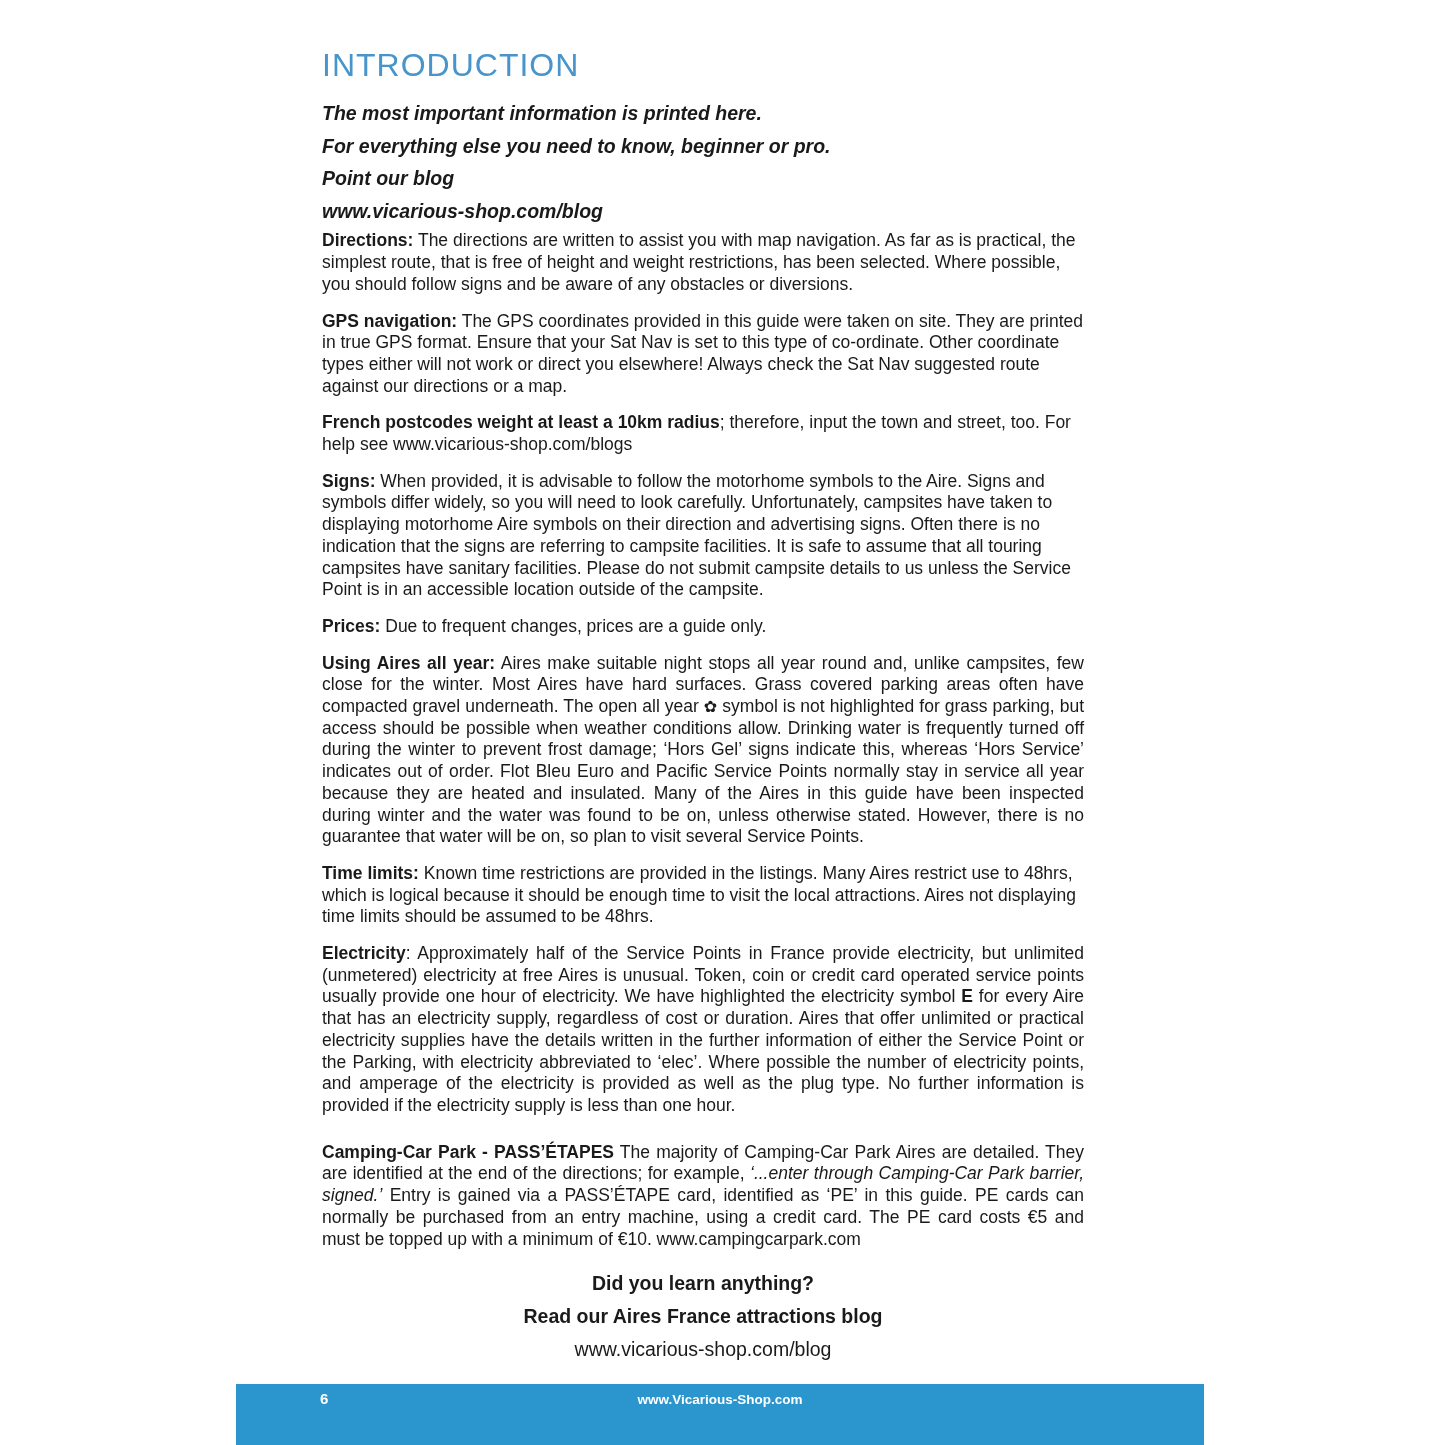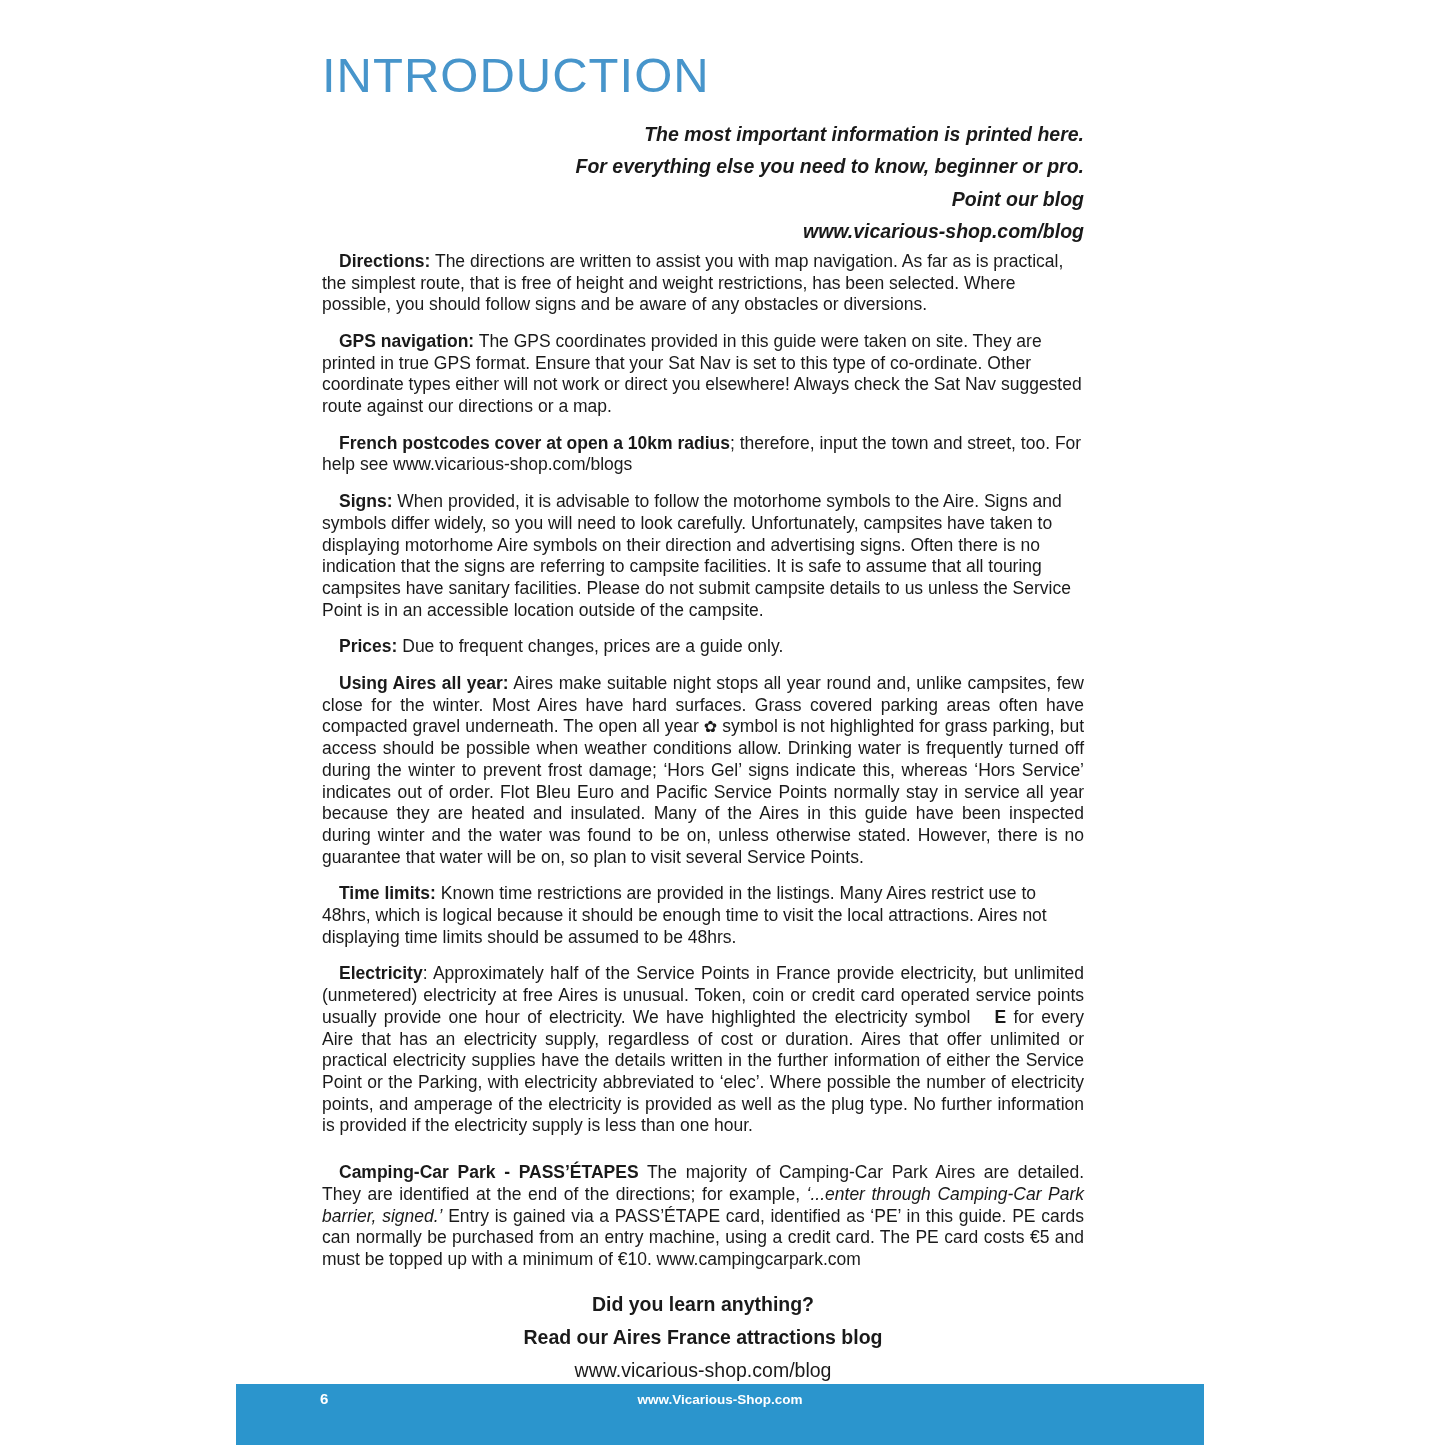--- a/index.html
+++ b/index.html
@@ -16,45 +16,45 @@
     overflow: hidden;
   }
   .content {
     position: absolute;
     left: 322px;
     top: 46px;
     width: 762px;
   }
   .page-title {
     margin: 0;
-    font-size: 49px;
+    font-size: 32px;
     font-weight: 400;
     letter-spacing: 1px;
     color: #4795CB;
     line-height: 1.2;
   }
   .intro {
     margin-top: 13px;
-    text-align: right;
+    text-align: left;
     font-size: 19.5px;
     font-weight: bold;
     font-style: italic;
     line-height: 32.5px;
   }
   .intro p { margin: 0; }
   .body-text {
     margin-top: 3px;
   }
   .para {
     margin: 0 0 15px 0;
     font-size: 17.5px;
     line-height: 21.7px;
   }
   .para.just { text-align: justify; }
-  .para b { font-weight: bold; margin-left: 17px; }
+  .para b { font-weight: bold; }
   .para i { font-style: italic; }
   .para .flower {
     font-size: 16px;
   }
   .para.ccp { margin-top: 25px; }
   .outro {
     margin-top: 17px;
     text-align: center;
     font-size: 19.5px;
     line-height: 33px;
@@ -101,21 +101,21 @@
     <p>Point our blog</p>
     <p>www.vicarious-shop.com/blog</p>
   </div>
 
   <div class="body-text">
 
     <p class="para"><b>Directions:</b><span> The directions are written to assist you with map navigation. As far as is practical, the simplest route, that is free of height and weight restrictions, has been selected. Where possible, you should follow signs and be aware of any obstacles or diversions.</span></p>
 
     <p class="para"><b>GPS navigation:</b><span> The GPS coordinates provided in this guide were taken on site. They are printed in true GPS format. Ensure that your Sat Nav is set to this type of co-ordinate. Other coordinate types either will not work or direct you elsewhere! Always check the Sat Nav suggested route against our directions or a map.</span></p>
 
-    <p class="para"><b>French postcodes cover at open a 10km radius</b><span>; therefore, input the town and street, too. For help see www.vicarious-shop.com/blogs</span></p>
+    <p class="para"><b>French postcodes weight at least a 10km radius</b><span>; therefore, input the town and street, too. For help see www.vicarious-shop.com/blogs</span></p>
 
     <p class="para"><b>Signs:</b><span> When provided, it is advisable to follow the motorhome symbols to the Aire. Signs and symbols differ widely, so you will need to look carefully. Unfortunately, campsites have taken to displaying motorhome Aire symbols on their direction and advertising signs. Often there is no indication that the signs are referring to campsite facilities. It is safe to assume that all touring campsites have sanitary facilities. Please do not submit campsite details to us unless the Service Point is in an accessible location outside of the campsite.</span></p>
 
     <p class="para"><b>Prices:</b><span> Due to frequent changes, prices are a guide only.</span></p>
 
     <p class="para just"><b>Using Aires all year:</b><span> Aires make suitable night stops all year round and, unlike campsites, few close for the winter. Most Aires have hard surfaces. Grass covered parking areas often have compacted gravel underneath. The open all year </span><span class="flower">✿</span><span> symbol is not highlighted for grass parking, but access should be possible when weather conditions allow. Drinking water is frequently turned off during the winter to prevent frost damage; ‘Hors Gel’ signs indicate this, whereas ‘Hors Service’ indicates out of order. Flot Bleu Euro and Pacific Service Points normally stay in service all year because they are heated and insulated. Many of the Aires in this guide have been inspected during winter and the water was found to be on, unless otherwise stated. However, there is no guarantee that water will be on, so plan to visit several Service Points.</span></p>
 
     <p class="para"><b>Time limits:</b><span> Known time restrictions are provided in the listings. Many Aires restrict use to 48hrs, which is logical because it should be enough time to visit the local attractions. Aires not displaying time limits should be assumed to be 48hrs.</span></p>
 
     <p class="para just"><b>Electricity</b><span>: Approximately half of the Service Points in France provide electricity, but unlimited (unmetered) electricity at free Aires is unusual. Token, coin or credit card operated service points usually provide one hour of electricity. We have highlighted the electricity symbol </span><b>E</b><span> for every Aire that has an electricity supply, regardless of cost or duration. Aires that offer unlimited or practical electricity supplies have the details written in the further information of either the Service Point or the Parking, with electricity abbreviated to ‘elec’. Where possible the number of electricity points, and amperage of the electricity is provided as well as the plug type. No further information is provided if the electricity supply is less than one hour.</span></p>

